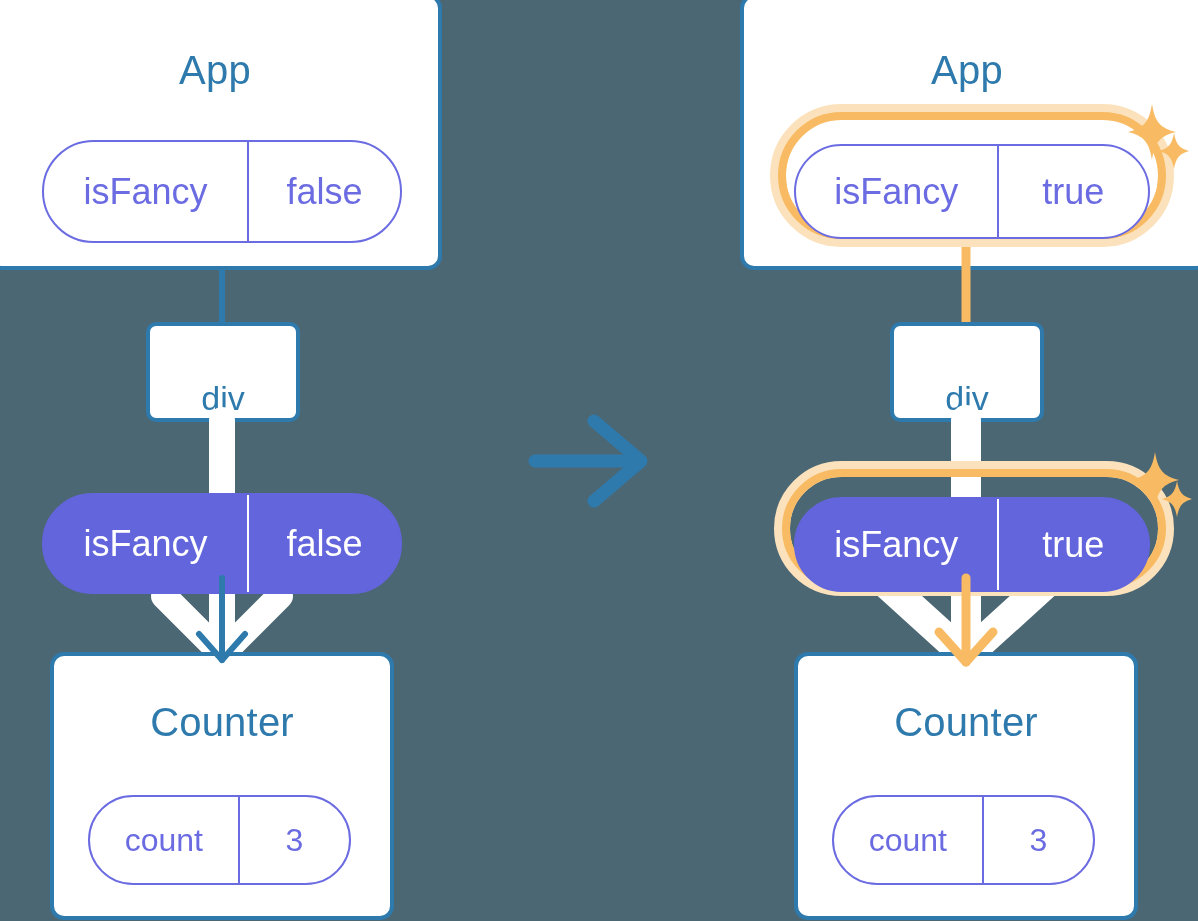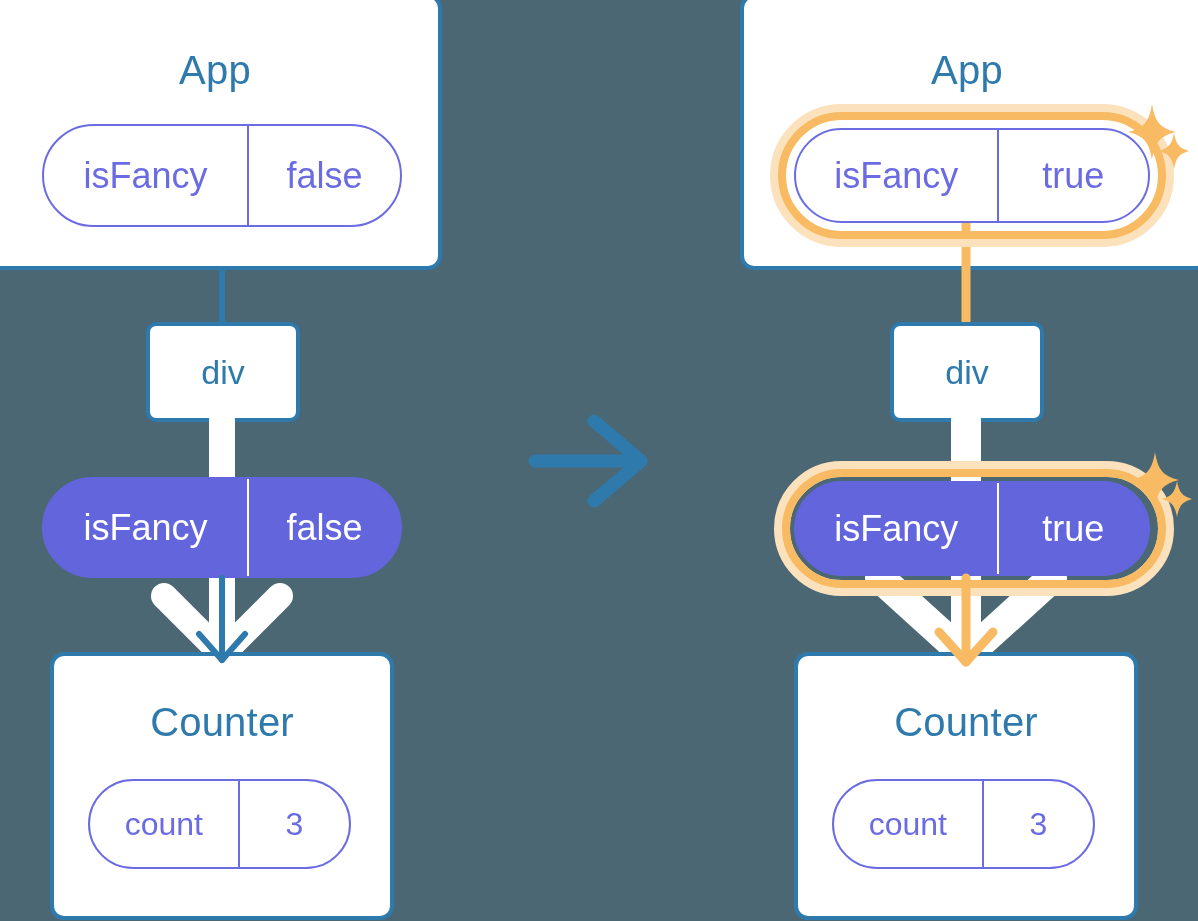--- a/index.html
+++ b/index.html
@@ -31,20 +31,21 @@
   }
 
   
   .pill{
     position:absolute;
     display:flex;
     align-items:stretch;
     box-sizing:border-box;
     border-radius:999px;
     overflow:hidden;
+    margin-top:16px;
   }
   .pill.outline{
     border:2px solid #6b6be2;
     background:#ffffff;
   }
   .pill.filled{
     background:#6365dc;
     border:2px solid #6365dc;
   }
   .pill .cell{
@@ -60,21 +61,21 @@
   .pill.filled .cell.val{border-left:2px solid #ffffff;}
   .cell.bold{font-weight:normal;}
 
   
   .divbox{
     position:absolute;
     background:#ffffff;
     border:4px solid #2e7aad;
     border-radius:10px;
     box-sizing:border-box;
-    display:flex;align-items:center;justify-content:center;
+    display:flex;align-items:flex-end;justify-content:center;
     color:#2e7aad;
     font-size:34px;
   }
   .divbox span{position:relative;z-index:3;}
 
   
   .ring{
     position:absolute;
     border-radius:999px;
     box-sizing:border-box;

